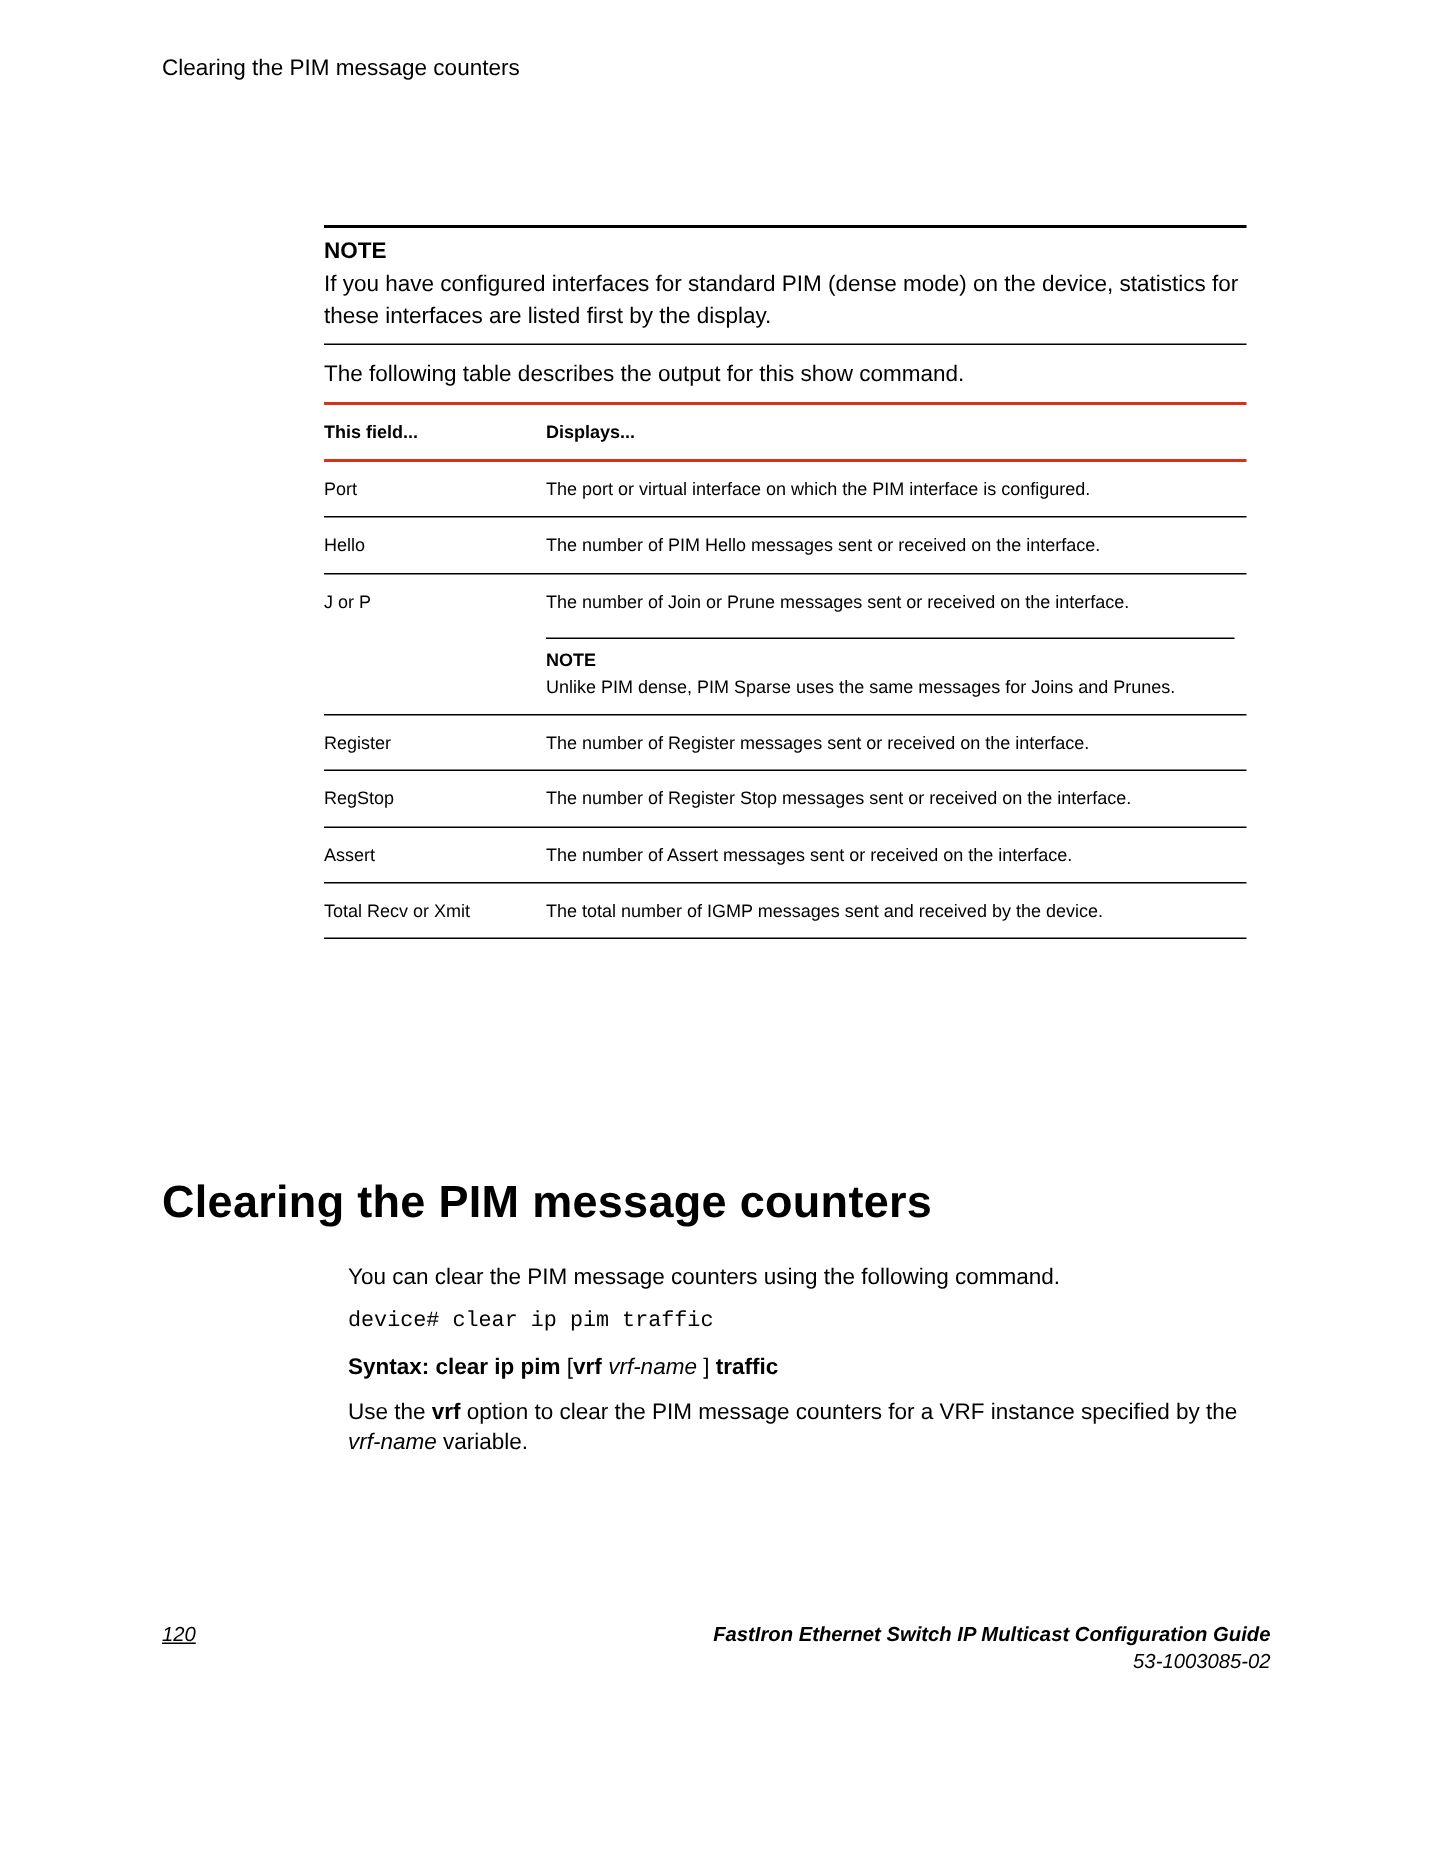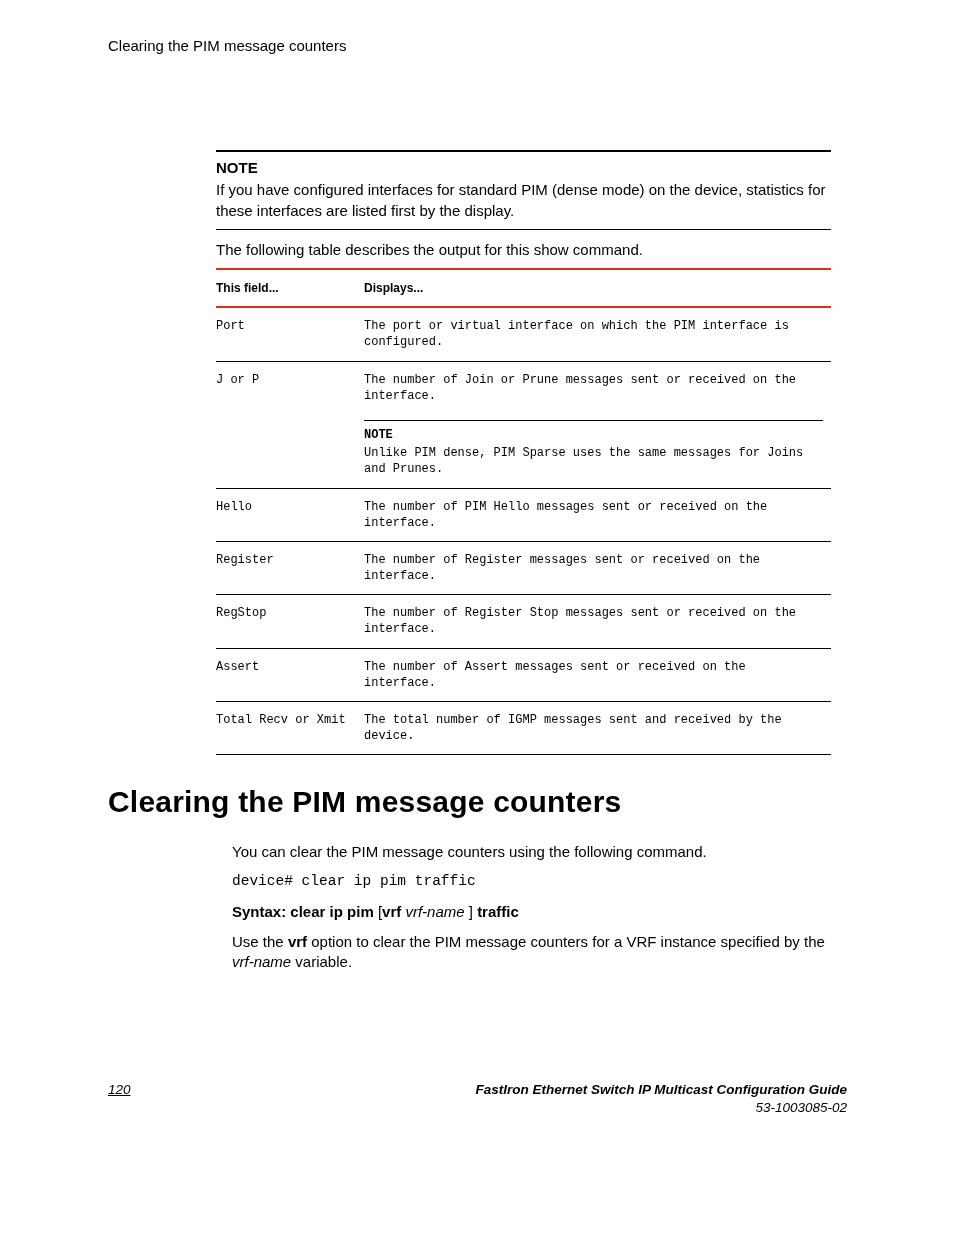--- a/index.html
+++ b/index.html
@@ -69,21 +69,20 @@
   }
   table.output thead tr {
     border-top: 2px solid #d9301a;
     border-bottom: 2px solid #d9301a;
   }
   table.output thead th {
     font-weight: bold;
   }
   table.output tbody tr {
     border-bottom: 1px solid #000;
-    font-family: Liberation Mono, monospace;
   }
   table.output tbody tr.last {
     border-bottom: 2px solid #d9301a;
   }
   .col-field { width: 148px; }
   .inner-note {
     margin-top: 16px;
   }
   .inner-note .inner-hr {
     border: none;
@@ -165,35 +164,35 @@
       <thead>
         <tr>
           <th>This field...</th>
           <th>Displays...</th>
         </tr>
       </thead>
       <tbody>
         <tr>
           <td>Port</td>
           <td>The port or virtual interface on which the PIM interface is configured.</td>
+        </tr>
+        <tr>
+          <td>Hello</td>
+          <td>The number of PIM Hello messages sent or received on the interface.</td>
         </tr>
         <tr>
           <td>J or P</td>
           <td>
             <span>The number of Join or Prune messages sent or received on the interface.</span>
             <div class="inner-note">
               <hr class="inner-hr">
               <div class="inner-label">NOTE</div>
               <div>Unlike PIM dense, PIM Sparse uses the same messages for Joins and Prunes.</div>
             </div>
           </td>
-        </tr>
-        <tr>
-          <td>Hello</td>
-          <td>The number of PIM Hello messages sent or received on the interface.</td>
         </tr>
         <tr>
           <td>Register</td>
           <td>The number of Register messages sent or received on the interface.</td>
         </tr>
         <tr>
           <td>RegStop</td>
           <td>The number of Register Stop messages sent or received on the interface.</td>
         </tr>
         <tr>

